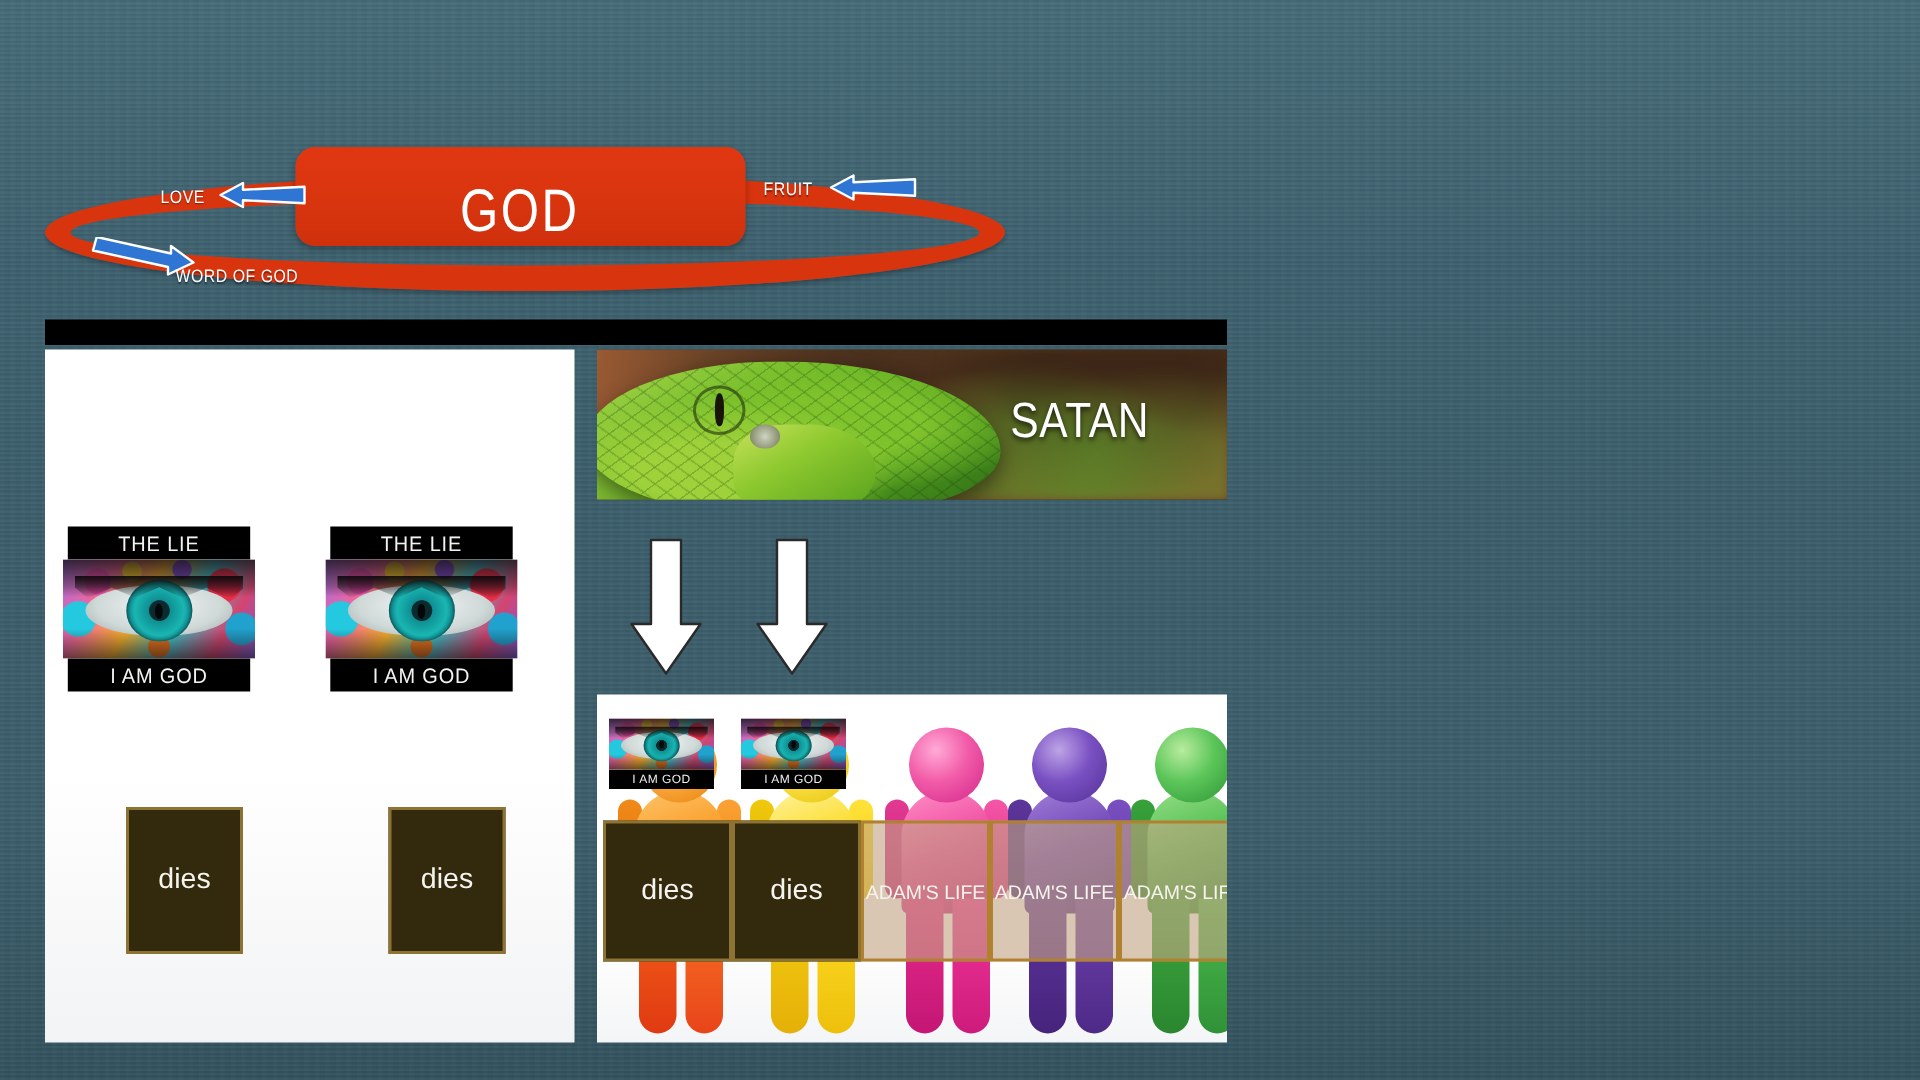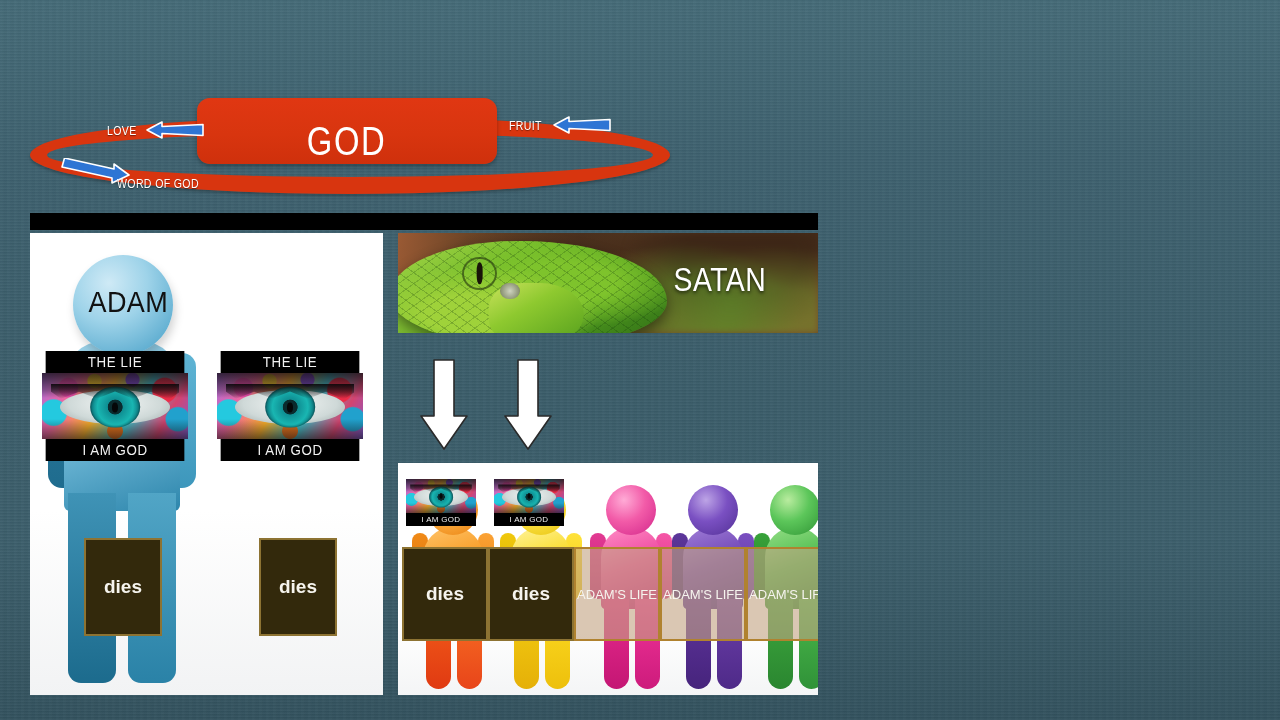--- a/index.html
+++ b/index.html
@@ -64,21 +64,21 @@
   .person{position:absolute;}
   .p-head{position:absolute;border-radius:50%;}
   .p-body{position:absolute;border-radius:40px 40px 6px 6px;}
   .p-arm{position:absolute;border-radius:14px;}
   .p-leg{position:absolute;border-radius:0 0 13px 13px;}
   .name-on-head{
     position:absolute;color:#111;font-size:30px;font-weight:400;letter-spacing:.5px;
     transform:scaleX(.9);white-space:nowrap;
   }
   
-  .lie-card{position:absolute;width:146px;}
+  .lie-card{position:absolute;width:128px;}
   .lie-top,.lie-bot{
     background:#000;color:#f2f2f2;font-size:14px;text-align:center;
     letter-spacing:.6px;line-height:22px;height:22px;transform:scaleX(.95);
   }
   .eye-img{height:66px;width:100%;position:relative;overflow:hidden;}
   
   .eye-bg{position:absolute;inset:0;
     background:
       radial-gradient(circle at 18% 22%, #d64fa0 0 7%, transparent 8%),
       radial-gradient(circle at 8% 60%, #35c5d8 0 9%, transparent 10%),
@@ -103,21 +103,21 @@
   .eye-pupil{position:absolute;left:50%;top:50%;width:13%;height:25%;transform:translate(-50%,-50%);
     border-radius:50%;background:#050708;}
   .eye-lash{position:absolute;left:6%;right:6%;top:16%;height:24%;
     background:linear-gradient(180deg,rgba(10,8,10,.9),rgba(10,8,10,0));
     clip-path:polygon(0 0,100% 0,100% 55%,92% 100%,78% 52%,64% 96%,50% 50%,36% 94%,22% 52%,8% 96%,0 50%);}
   
   .box-label{
     position:absolute;display:flex;align-items:center;justify-content:center;
     color:#f6f4ee;text-align:center;box-sizing:border-box;
   }
-  .box-dies{background:#33290c;border:2px solid #8d7333;font-weight:bold;}
+  .box-dies{background:#33290c;border:2px solid #8d7333;}
   .box-life{background:rgba(196,164,133,.62);border:2px solid #b0822f;}
   
   #panel-snake{
     position:absolute;left:398px;top:233px;width:420px;height:100px;overflow:hidden;
     background:#4a3526;
   }
   .snake-bg{position:absolute;inset:0;
     background:
       radial-gradient(ellipse at 78% 78%, rgba(120,78,40,.95) 0 26%, transparent 60%),
       radial-gradient(ellipse at 92% 30%, rgba(70,44,26,.95) 0 30%, transparent 64%),
@@ -194,29 +194,20 @@
     <svg class="arrow-svg" style="left:36px;top:64px;" width="74" height="26" viewBox="0 0 74 26">
       <path d="M71 17 L54 25 L54 20 L4 9 L6.5 0 L56 11 L56 6 Z" fill="#2e75d4" stroke="#ffffff" stroke-width="1.6" stroke-linejoin="round"></path>
     </svg>
     <span class="ov-label" style="left:95px;top:83px;">WORD OF GOD</span>
   </div>
 
   <div id="black-bar"></div>
 
   <div id="panel-left">
 
-    <div class="person" style="left:12px;top:10px;width:160px;height:450px;">
-      <div class="p-arm" style="left:6px;top:110px;width:30px;height:135px;background:linear-gradient(180deg,#2d7b9e,#1f6c8e);"></div>
-      <div class="p-arm" style="left:124px;top:110px;width:30px;height:135px;background:linear-gradient(180deg,#5fb4d4,#3d97bc);"></div>
-      <div class="p-body" style="left:22px;top:98px;width:116px;height:170px;background:linear-gradient(160deg,#9fd3e8 0%,#76bddb 45%,#2d86ac 100%);"></div>
-      <div class="p-leg" style="left:26px;top:250px;width:48px;height:190px;background:linear-gradient(180deg,#3f93b6,#1c6b8d);"></div>
-      <div class="p-leg" style="left:86px;top:250px;width:48px;height:190px;background:linear-gradient(180deg,#51a5c6,#2a82a7);"></div>
-      <div class="p-head" style="left:31px;top:12px;width:100px;height:100px;background:radial-gradient(circle at 36% 28%,#cfeaf6 0%,#9ed3e9 40%,#63b0d2 78%,#3d90b5 100%);box-shadow:2px 6px 10px rgba(0,0,0,.18);"></div>
-      <span class="name-on-head" style="left:42px;top:42px;">ADAM</span>
-    </div>
 
     <div class="lie-card" style="left:12px;top:118px;">
       <div class="lie-top">THE LIE</div>
       <div class="eye-img">
         <div class="eye-bg"></div>
           <div class="eye-lidtop"></div>
           <div class="eye-lidbot"></div>
         <div class="eye-white"></div>
           <div class="eye-iris">
             <div class="eye-pupil"></div>

